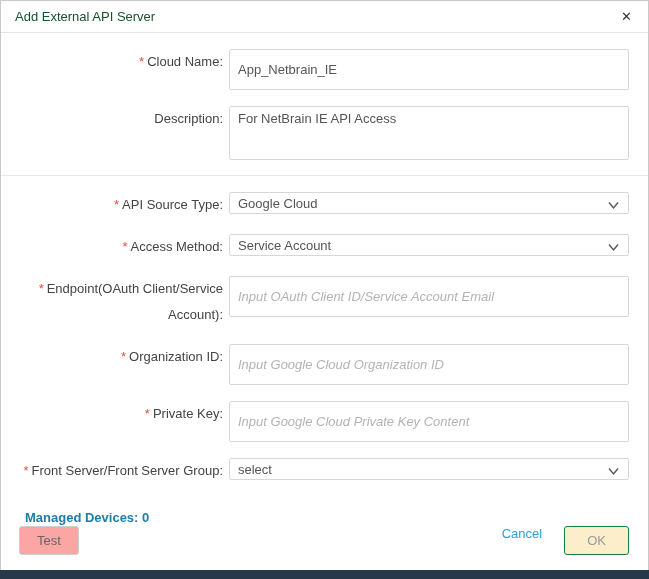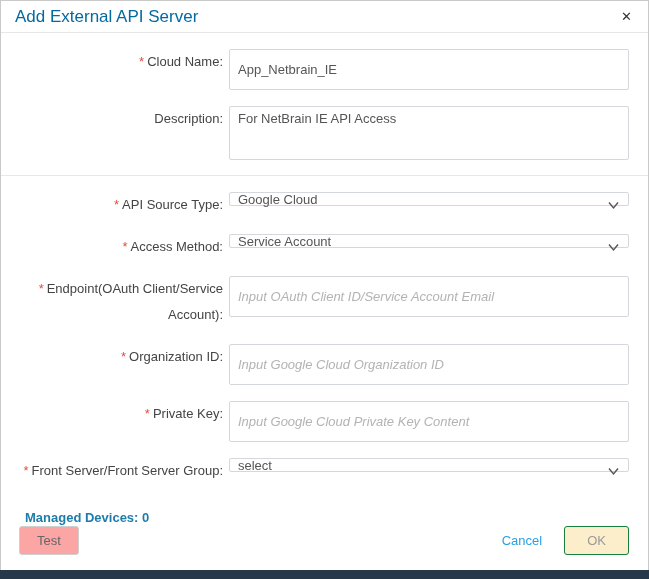--- a/index.html
+++ b/index.html
@@ -19,21 +19,21 @@
     flex-direction: column;
   }
   .dialog-header {
     height: 32px;
     flex: 0 0 32px;
     display: flex;
     align-items: center;
     padding: 0 14px;
     border-bottom: 1px solid #e6e6e6;
   }
-  .dialog-title { color: #0369a1; font-size: 17px; }
+  .dialog-title { color: #14532d; font-size: 13px; }
   .close-btn {
     margin-left: auto;
     color: #333;
     font-size: 13px;
     line-height: 1;
     cursor: pointer;
     padding: 2px;
   }
   .dialog-body { padding: 16px 19px 0 18px; }
   .row {
@@ -72,21 +72,21 @@
     padding: 4px 8px;
     resize: none;
     outline: none;
   }
   .divider {
     border: none;
     border-top: 1px solid #e8e8e8;
     margin: 0 -19px 16px -18px;
   }
   .select-box {
-    height: 14px;
+    height: 22px;
     display: flex;
     align-items: center;
     padding: 0 26px 0 8px;
     position: relative;
     cursor: pointer;
   }
   .select-box .chev {
     position: absolute;
     right: 9px; top: 8px;
     width: 11px; height: 9px;
@@ -110,21 +110,21 @@
   }
   .btn-test {
     background: #fca5a5;
     border: 1px solid #cfcfcf;
     color: #666;
     padding: 6px 17px;
   }
   .footer-right {
     margin-left: auto;
     display: flex;
-    align-items: center;
+    align-items: flex-start;
     gap: 22px;
   }
   .cancel-link {
     color: #2ba0e0;
     cursor: pointer;
     background: none;
     border: none;
     font-size: 13px;
   }
   .btn-ok {

